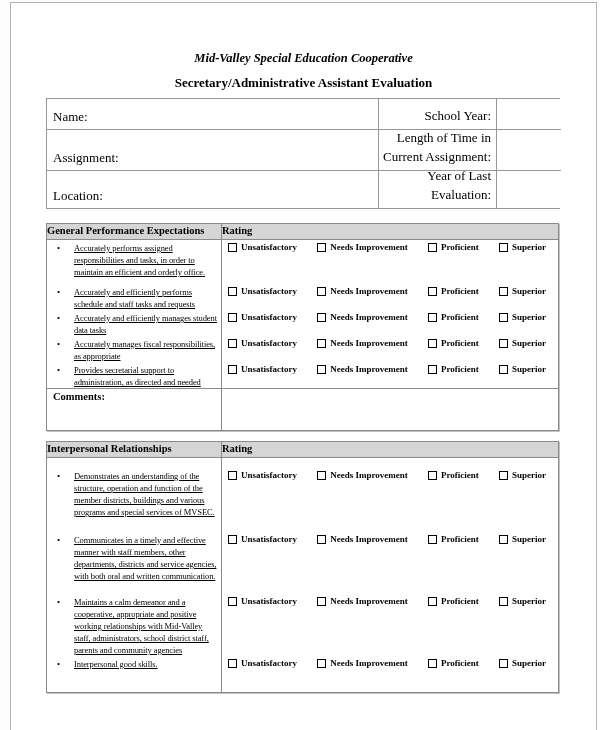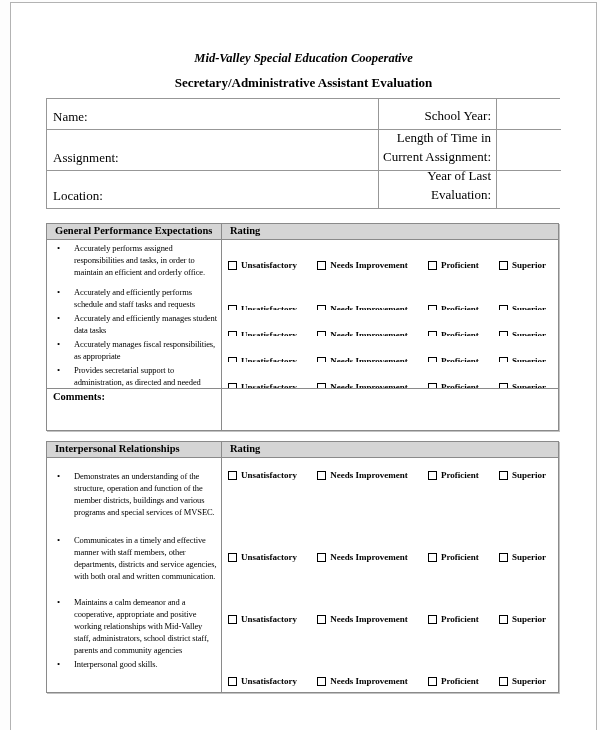--- a/index.html
+++ b/index.html
@@ -27,38 +27,38 @@
     padding:2px 5px 4px 2px; line-height:19px; }
   .it-value { background:#fff; }
 
   
   .sec { position:absolute; left:35px; width:513px; border:1px solid #8a8a8a;
     box-shadow:1px 1px 0 #c2c2c2; background:#fff; }
   .sec1 { top:220px; }
   .sec2 { top:438px; }
   .sec-head { display:grid; grid-template-columns:175px 1fr; height:16px;
     background:#d5d5d5; border-bottom:1px solid #8a8a8a; font-size:10.5px; font-weight:bold; }
-  .sec-head > div { padding:1px 2px 0 8px; overflow:hidden; white-space:nowrap; }
+  .sec-head > div { padding:1px 2px 0 0; overflow:hidden; white-space:nowrap; }
   .sec-head > div:first-child { border-right:1px solid #8a8a8a; }
 
   .sec-row { display:grid; grid-template-columns:175px 1fr; overflow:hidden; }
   .cell-left { border-right:1px solid #8a8a8a; overflow:hidden; }
   .cell-right { overflow:hidden; }
 
   .s1r1 { height:44px; } .s1r2,.s1r3,.s1r4,.s1r5 { height:26px; }
   .s2r1 { height:74px; } .s2r2 { height:62px; } .s2r3 { height:62px; } .s2r4 { height:36px; }
 
   .bullet-item { display:flex; padding:2px 3px 0 10px; font-size:8.5px;
     line-height:12px; letter-spacing:-0.1px; }
   .bullet-glyph { width:17px; flex:none; font-size:9px; }
-  .btext { flex:1; }
+  .btext { flex:1;text-decoration:underline; }
   .s2r1 .bullet-item { padding-top:12px; }
 
   .rating-row { display:flex; justify-content:space-between; align-items:flex-start;
-    padding:20px 12px 0 6px; }
+    padding:2px 12px 0 6px; }
   .s2r1 .rating-row { padding-top:12px; }
   .rgroup { display:flex; align-items:center; gap:4px; }
   .cb { width:9px; height:9px; border:1px solid #000; background:#fff; flex:none; }
   .rlabel { font-size:9px; font-weight:bold; white-space:nowrap; }
 
   .comments-row { display:grid; grid-template-columns:175px 1fr; height:42px;
     border-top:1px solid #8a8a8a; }
   .comments-label { border-right:1px solid #8a8a8a; font-size:10.5px; font-weight:bold;
     padding:2px 2px 0 6px; }
 </style>

